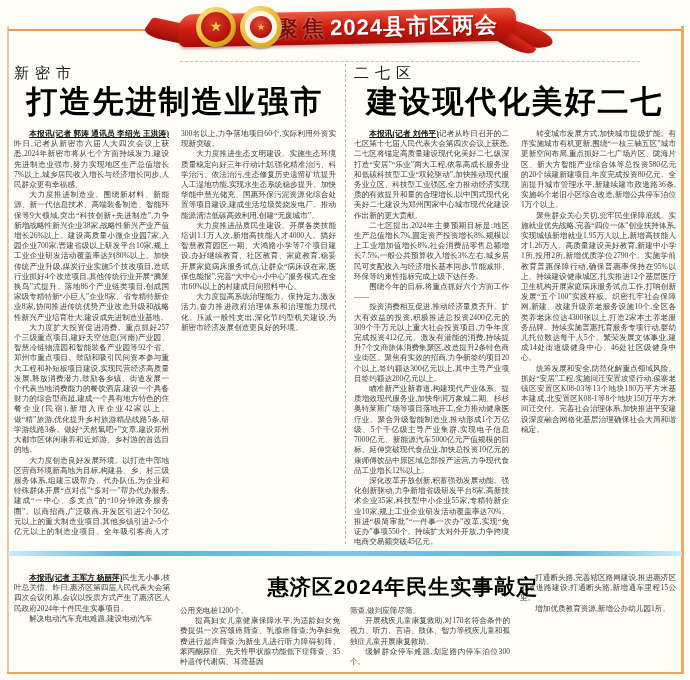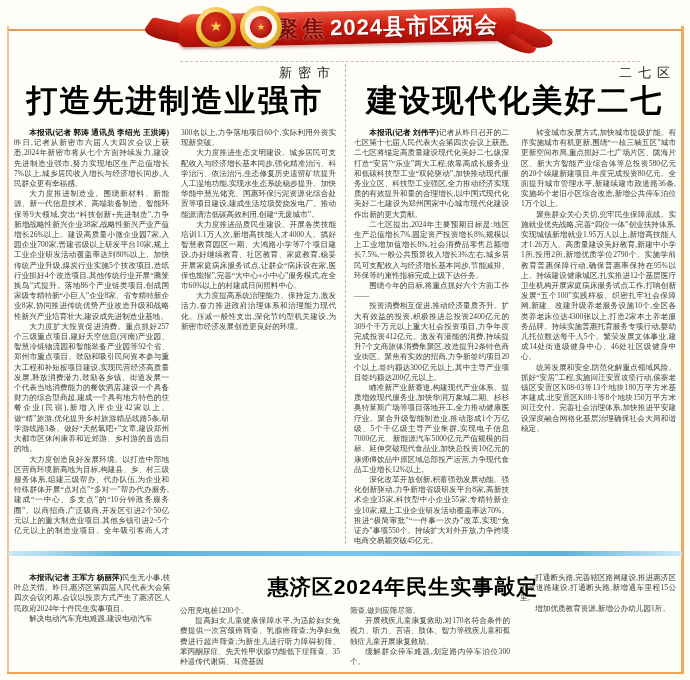--- a/index.html
+++ b/index.html
@@ -74,35 +74,35 @@
     color:#ffd34d; font-size:9px; line-height:1;
   }
 
   
   .articles { position:absolute; top:64px; left:14px; width:662px; height:484px; display:flex; }
   .article { width:322px; }
   .article.right-art { width:322px; }
   .art-divider { width:18px; display:flex; justify-content:center; }
   .art-divider i { border-left:1px dashed #bcb4a4; height:480px; }
   .kicker {
-    text-align:right; font-size:13px; letter-spacing:6px; color:#1a1a1a;
+    text-align:left; font-size:15px; letter-spacing:6px; color:#1a1a1a;
     font-family:Liberation Mono, monospace; margin-bottom:1px;
   }
   .headline {
     text-align:center; font-size:31px; font-weight:bold; color:#000;
     font-family:"Liberation Sans",sans-serif; letter-spacing:2px;
     line-height:36px; margin-bottom:9px; white-space:nowrap;
   }
   .article-body {
     height:420px; overflow:hidden;
     column-count:2; column-gap:12px; column-fill:auto;
     font-size:7.6px; line-height:10.2px; text-align:justify; color:#3c3c3c;
   }
   .para { text-indent:2em; }
-  .para b { color:#111; }
+  .para b { color:#111;text-decoration:underline; }
 
   
   .blue-bar {
     position:absolute; top:551px; left:8px; right:8px; height:5px; border-radius:3px;
     background:linear-gradient(90deg,#cdeaf7 0%,#5ab2dd 18%,#79c6ec 50%,#5ab2dd 82%,#cdeaf7 100%);
   }
 
   
   .bottom { position:absolute; top:573px; left:14px; width:662px; height:109px; display:flex; overflow:hidden; }
   .bcol {
@@ -152,21 +152,21 @@
 <div class="articles">
 
   <div class="article">
     <div class="kicker">新密市</div>
     <div class="headline">打造先进制造业强市</div>
     <div class="article-body">
       <p class="para"><b>本报讯(记者 郭涛 通讯员 李绍光 王洪涛)</b><span>昨日,记者从新密市六届人大四次会议上获悉,2024年新密市将从七个方面持续发力,建设先进制造业强市,努力实现地区生产总值增长7%以上,城乡居民收入增长与经济增长同步,人民群众更有幸福感。</span></p>
     <p class="para">大力度推进制造业。围绕新材料、新能源、新一代信息技术、高端装备制造、智能环保等9大领域,突出“科技创新+先进制造”,力争新增战略性新兴企业38家,战略性新兴产业产值增长26%以上。建设高质量小微企业园7家,入园企业700家,晋建省级以上研发平台10家,规上工业企业研发活动覆盖率达到80%以上。加快传统产业升级,煤炭行业实施5个技改项目,造纸行业抓好4个改造项目,其他传统行业开展“腾笼换鸟”式提升。落地86个产业链类项目,创成国家级专精特新“小巨人”企业8家、省专精特新企业8家,协同推进传统优势产业改造升级和战略性新兴产业培育壮大,建设成先进制造业基地。</p>
         <p class="para">大力度扩大投资促进消费。重点抓好257个三级重点项目,建好天空信息(河南)产业园、智慧冷链物流园和智能装备产业园等92个省、郑州市重点项目。鼓励和吸引民间资本参与重大工程和补短板项目建设,实现民营经济高质量发展,释放消费潜力,鼓励各乡镇、街道发展一个代表当地消费能力的餐饮酒店,建设一个具备财力的综合型商超,建成一个具有地方特色的住餐企业(民宿),新增入库企业42家以上。做“精”旅游,优化提升乡村旅游精品线路5条,研学游线路3条。做好“天然氧吧+”文章,建设郑州大都市区休闲康养和近郊游、乡村游的首选目的地。</p>
         <p class="para">大力度创造良好发展环境。以打造中部地区营商环境新高地为目标,构建县、乡、村三级服务体系,组建三级帮办、代办队伍,为企业和特殊群体开展“点对点”“多对一”帮办代办服务,建成“一中心、多支点”的“10分钟政务服务圈”。以商招商,广泛吸商,开发区引进2个50亿元以上的重大制造业项目,其他乡镇引进2~5个亿元以上的制造业项目。全年吸引客商人才300名以上,力争落地项目60个,实际利用外资实现新突破。</p>
-        <p class="para">大力度推进生态文明建设。城乡居民可支配收入与经济增长基本同步,强化精准治污、科学治污、依法治污,生态修复历史遗留矿坑提升人工湿地功能,实现水生态系统稳步提升。加快华能中慧光储充、国惠环保污泥资源化综合处置等项目建设,建成生活垃圾焚烧发电厂。推动能源清洁低碳高效利用,创建“无废城市”。</p>
+        <p class="para">大力度推进生态文明建设。实施生态环境质量稳定向好三年行动计划,强化精准治污、科学治污、依法治污,生态修复历史遗留矿坑提升人工湿地功能,实现水生态系统稳步提升。加快华能中慧光储充、国惠环保污泥资源化综合处置等项目建设,建成生活垃圾焚烧发电厂。推动能源清洁低碳高效利用,创建“无废城市”。</p>
         <p class="para">大力度推进品质民生建设。开展各类技能培训1.1万人次,新增高技能人才4000人。搞好智慧教育园区一期、大鸿路小学等7个项目建设,办好继续教育、社区教育、家庭教育,稳妥开展家庭病床服务试点,让群众“病床设在家,医保也能报”,完善“大中心+小中心”服务模式,在全市60%以上的村建成日间照料中心。</p>
         <p class="para">大力度提高系统治理能力。保持定力,激发活力,奋力推进政府治理体系和治理能力现代化。压减一般性支出,深化节约型机关建设,为新密市经济发展创造更良好的环境。</p>
       </div>
   </div>
 
   <div class="art-divider">
       <i></i>
     </div>
 
   <div class="article right-art">

